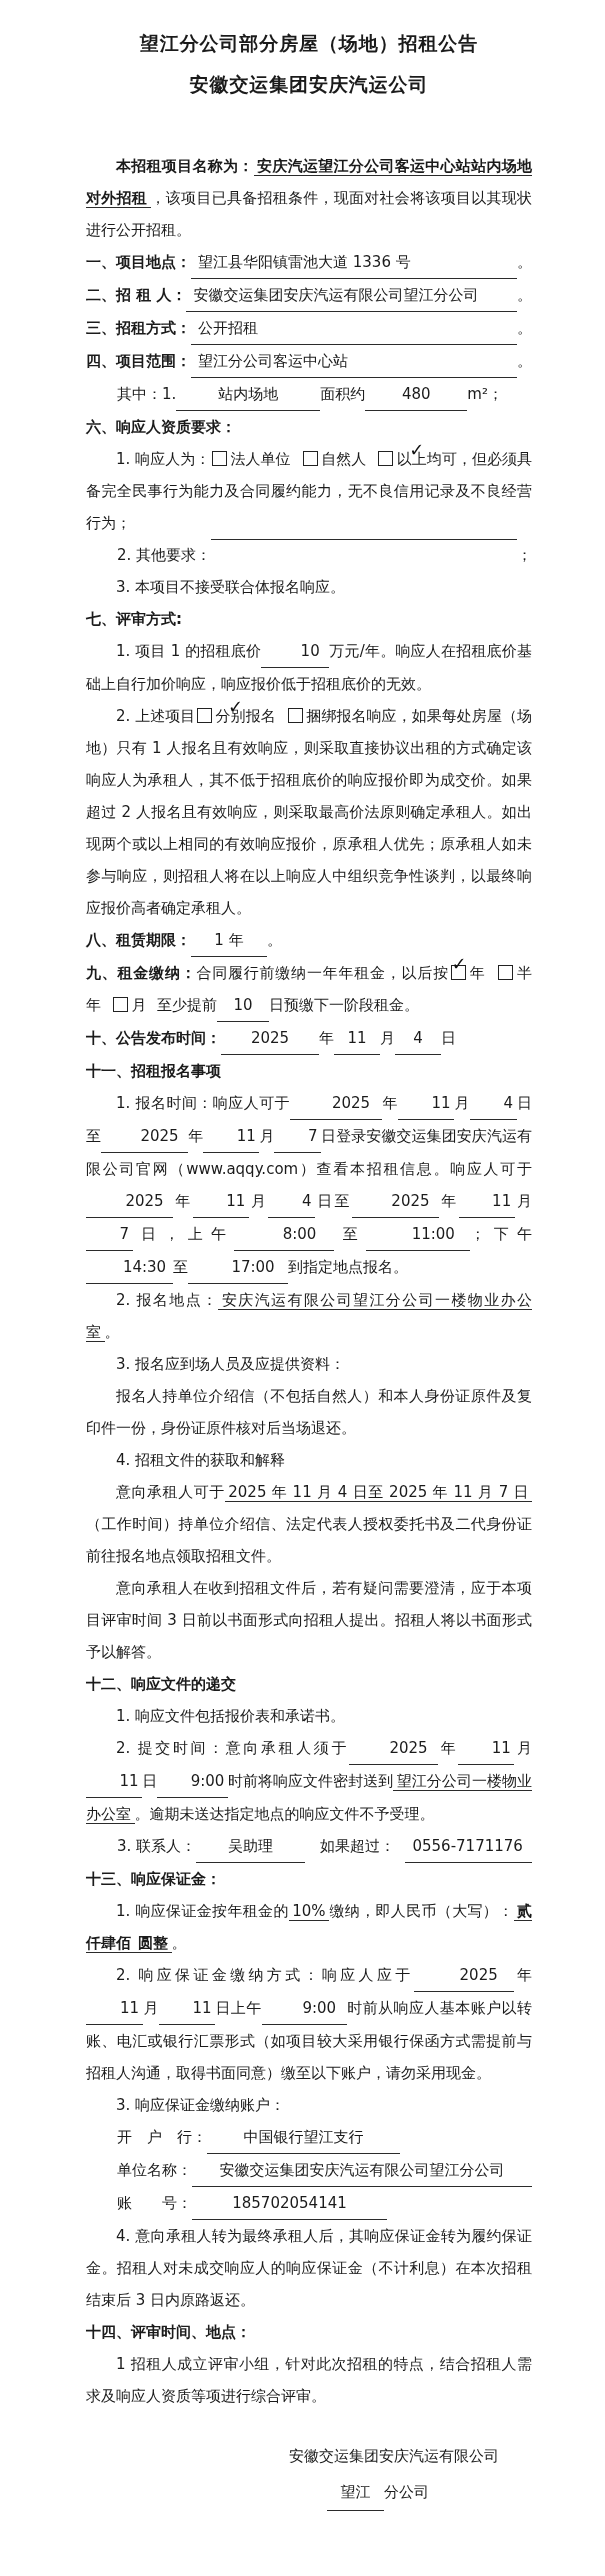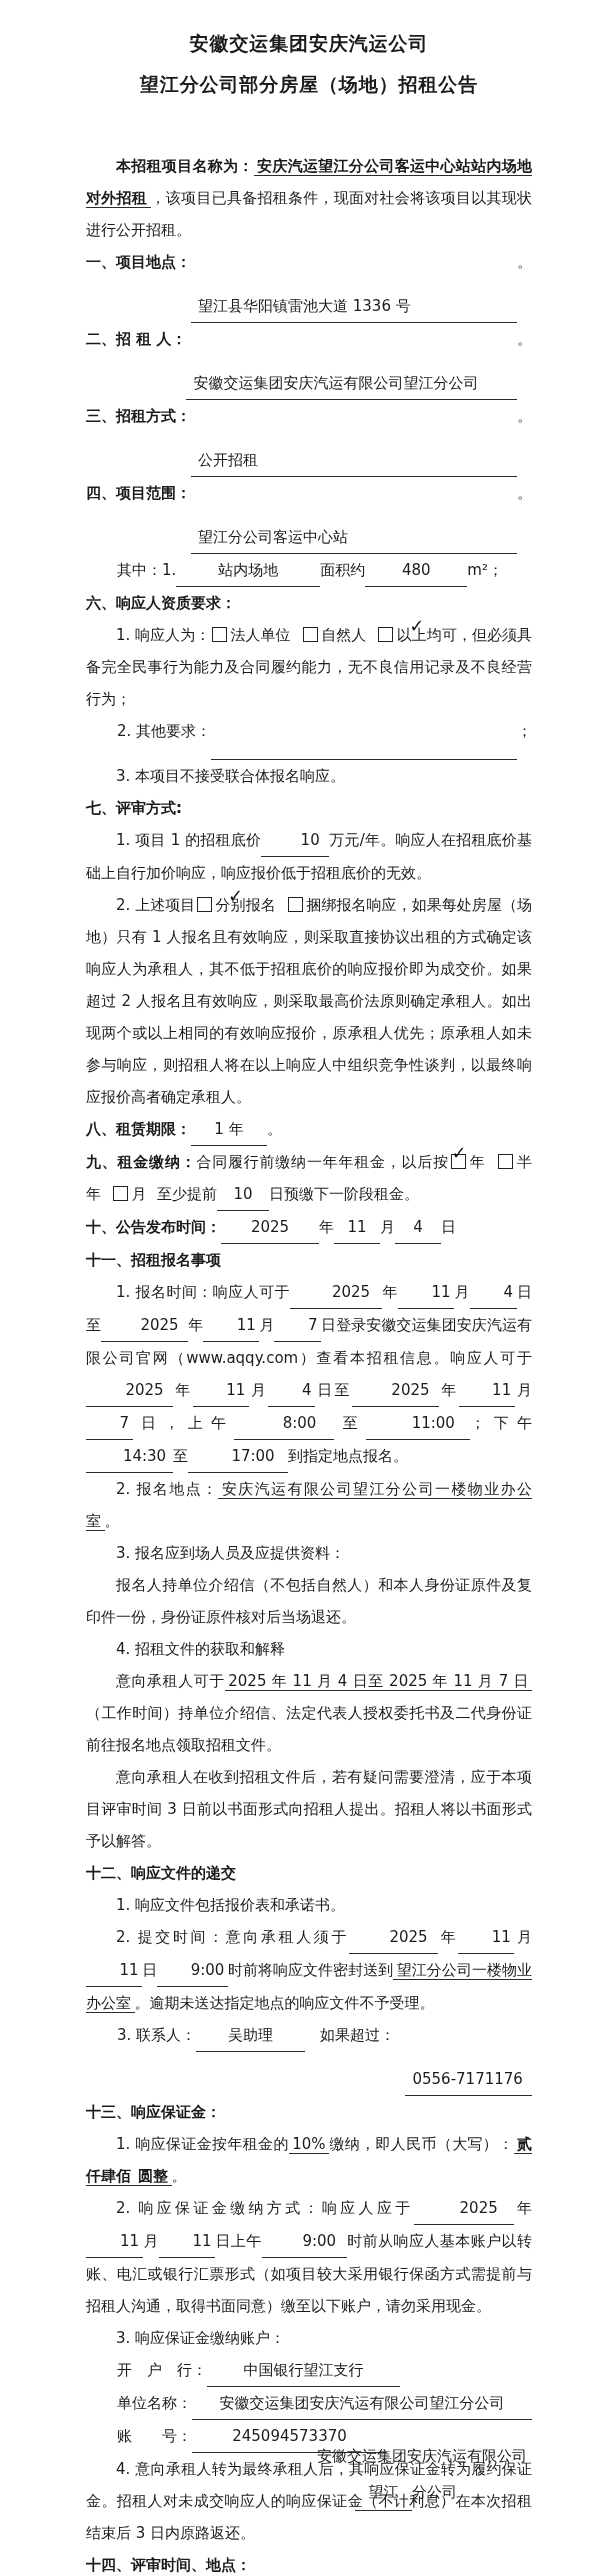--- a/index.html
+++ b/index.html
@@ -24,21 +24,21 @@
     font-weight:bold;
     text-align:center;
     letter-spacing:0.9px;
   }
   p{margin:0;padding:0;}
   .ind{text-indent:2em;}
   .row{display:flex;align-items:flex-start;}
   .ind-row{padding-left:31px;}
   .b{font-weight:bold;}
   .u{border-bottom:0.9px solid #2b2b2b;padding:0 3.5px;}
-  .fill{flex:1 1 auto;padding:0 7px;white-space:nowrap;overflow:hidden;margin-top:44px;}
+  .fill{flex:1 1 auto;padding:0 7px;white-space:nowrap;overflow:hidden;}
   .iw{display:inline-block;text-align:center;}
   .sp{margin-right:10.4px;}
   .cb{
     display:inline-block;
     width:13px;height:13px;
     border:1.6px solid #222;
     margin:0 3.5px -0.9px 1.7px;
     position:relative;
     vertical-align:-1.7px;
   }
@@ -46,36 +46,36 @@
     content:"\2713";
     position:absolute;
     left:0px;top:-11.2px;
     font-size:18px;
     font-weight:bold;
     color:#111;
     line-height:1;
   }
   .footer{
     position:absolute;
-    left:317px;top:2438px;
+    left:289px;top:2438px;
     width:233px;
     line-height:36px;
     text-align:left;
   }
   .f2{padding-left:38px;}
   .f3{padding-left:12px;margin-top:14px;}
 </style>
 </head>
 <body>
 
 <div class="page">
 
   <div class="titles">
+    <h1>望江分公司部分房屋（场地）招租公告</h1>
     <h1>安徽交运集团安庆汽运公司</h1>
-    <h1>望江分公司部分房屋（场地）招租公告</h1>
   </div>
 
   <p class="ind"><span class="b">本招租项目名称为：</span><span class="b u">安庆汽运望江分公司客运中心站站内场地对外招租</span><span>，该项目已具备招租条件，现面对社会将该项目以其现状进行公开招租。</span></p>
 
   <p class="row">
       <span class="b">一、项目地点：</span>
       <span class="u fill">望江县华阳镇雷池大道 1336 号</span>
       <span>。</span>
     </p>
   <p class="row">
@@ -137,21 +137,21 @@
       <span class="sp">　如果超过：</span>
       <span class="u fill">0556-7171176</span>
     </p>
 
   <p><span class="b">十三、响应保证金：</span></p>
   <p class="ind"><span>1. 响应保证金按年租金的</span><span class="u">10%</span><span>缴纳，即人民币（大写）：</span><span class="b u">贰仟肆佰</span><span class="b u">圆整</span><span>。</span></p>
   <p class="ind"><span>2. 响应保证金缴纳方式：响应人应于</span><span class="u iw" style="min-width: 93px;">2025</span><span>年</span><span class="u iw" style="min-width: 50px;">11</span><span>月</span><span class="u iw" style="min-width: 36px;">11</span><span>日上午</span><span class="u iw" style="min-width: 78px;">9:00</span><span>时前从响应人基本账户以转账、电汇或银行汇票形式（如项目较大采用银行保函方式需提前与招租人沟通，取得书面同意）缴至以下账户，请勿采用现金。</span></p>
   <p class="ind"><span>3. 响应保证金缴纳账户：</span></p>
   <p class="ind-row"><span>开　户　行：</span><span class="u iw" style="min-width: 186px;">中国银行望江支行</span></p>
   <p class="ind-row"><span>单位名称：</span><span class="u iw" style="min-width: 333px;">安徽交运集团安庆汽运有限公司望江分公司</span></p>
-  <p class="ind-row"><span>账　　号：</span><span class="u iw" style="min-width: 188px;">245094573370</span></p>
+  <p class="ind-row"><span>账　　号：</span><span class="u iw" style="min-width: 188px;">185702054141</span></p>
   <p class="ind"><span>4. 意向承租人转为最终承租人后，其响应保证金转为履约保证金。招租人对未成交响应人的响应保证金（不计利息）在本次招租结束后 3 日内原路返还。</span></p>
 
   <p><span class="b">十四、评审时间、地点：</span></p>
   <p class="ind"><span>1 招租人成立评审小组，针对此次招租的特点，结合招租人需求及响应人资质等项进行综合评审。</span></p>
 
   <div class="footer">
     <div>安徽交运集团安庆汽运有限公司</div>
     <div class="f2"><span class="u iw" style="min-width: 50px;">望江</span><span>分公司</span></div>
   </div>
 

